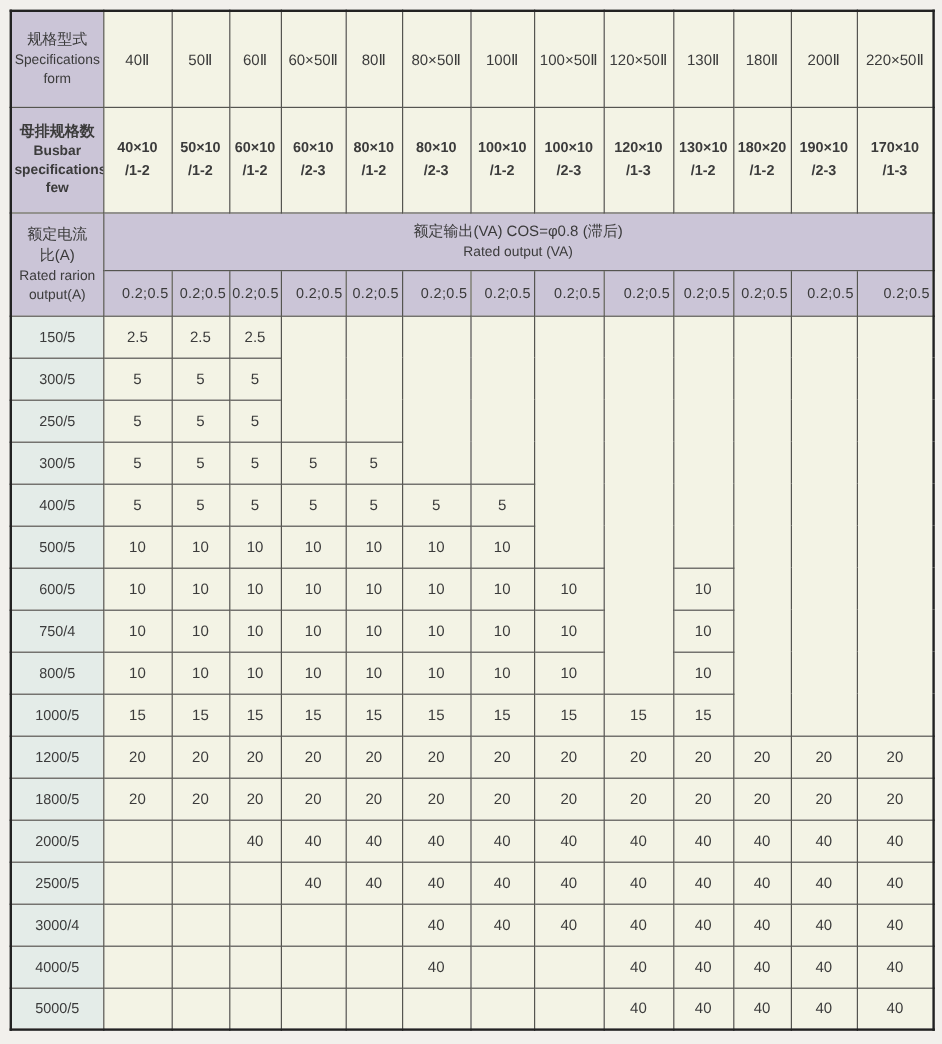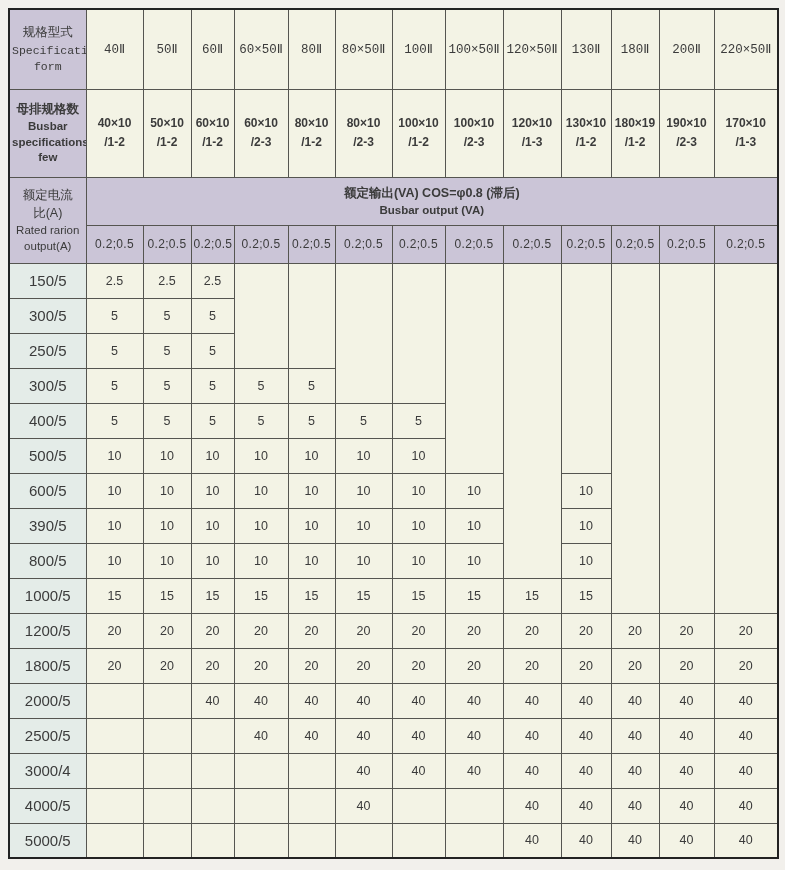--- a/index.html
+++ b/index.html
@@ -32,29 +32,29 @@
     vertical-align:middle;
     padding:1px 2px;
     font-weight:normal;
     font-size:12px;
     color:var(--ink);
     overflow:hidden;
   }
   .lav{background:var(--lavender);}
   .cream{background:var(--cream);}
   .mint{background:var(--mint);}
-  .model-row th{height:80px;font-family:Liberation Mono, monospace;}
+  .model-row th{height:80px;}
   .busbar-row th{height:88px;line-height:1.55;font-weight:bold;}
-  .output-head{height:48px;line-height:1.5;font-weight:bold;}
-  .accuracy-row td{height:38px;letter-spacing:.3px;}
+  .output-head{height:48px;line-height:1.5;}
+  .accuracy-row td{height:38px;letter-spacing:.3px;text-align:right;}
   tbody td, tbody th{height:35px;}
   .zh{font-size:12.5px;line-height:1.5;}
   .en{font-size:11.5px;line-height:1.35;}
   .busbar-line{font-size:12px;}
-  .ratio-label{font-size:15px;}
+  .ratio-label{font-size:12px;}
   .val{font-size:12.5px;}
 </style>
 </head>
 <body>
 
 <div class="sheet">
   <table>
     <colgroup id="colgroup">
         <col style="width: 77px;">
         <col style="width: 57px;">
@@ -133,42 +133,42 @@
           </th>
           <th class="cream">
             <div class="busbar-line">120×10</div>
             <div class="busbar-line">/1-3</div>
           </th>
           <th class="cream">
             <div class="busbar-line">130×10</div>
             <div class="busbar-line">/1-2</div>
           </th>
           <th class="cream">
-            <div class="busbar-line">180×19</div>
+            <div class="busbar-line">180×20</div>
             <div class="busbar-line">/1-2</div>
           </th>
           <th class="cream">
             <div class="busbar-line">190×10</div>
             <div class="busbar-line">/2-3</div>
           </th>
           <th class="cream">
             <div class="busbar-line">170×10</div>
             <div class="busbar-line">/1-3</div>
           </th>
         </tr>
       <tr>
         <th class="lav" rowspan="2">
           <div class="zh">额定电流</div>
           <div class="zh">比(A)</div>
           <div class="en">Rated rarion</div>
           <div class="en">output(A)</div>
         </th>
         <th class="lav output-head" colspan="13">
           <div class="zh">额定输出(VA) COS=φ0.8 (滞后)</div>
-          <div class="en">Busbar output (VA)</div>
+          <div class="en">Rated output (VA)</div>
         </th>
       </tr>
       <tr class="accuracy-row" id="accuracy-row">
           <td class="lav">0.2;0.5</td>
           <td class="lav">0.2;0.5</td>
           <td class="lav">0.2;0.5</td>
           <td class="lav">0.2;0.5</td>
           <td class="lav">0.2;0.5</td>
           <td class="lav">0.2;0.5</td>
           <td class="lav">0.2;0.5</td>
@@ -243,21 +243,21 @@
           <td class="cream val">10</td>
           <td class="cream val">10</td>
           <td class="cream val">10</td>
           <td class="cream val">10</td>
           <td class="cream val">10</td>
           <td class="cream val">10</td>
           <td class="cream val">10</td>
           <td class="cream val">10</td>
         </tr>
         <tr class="">
-          <th class="mint ratio-label">390/5</th>
+          <th class="mint ratio-label">750/4</th>
           <td class="cream val">10</td>
           <td class="cream val">10</td>
           <td class="cream val">10</td>
           <td class="cream val">10</td>
           <td class="cream val">10</td>
           <td class="cream val">10</td>
           <td class="cream val">10</td>
           <td class="cream val">10</td>
           <td class="cream val">10</td>
         </tr>

